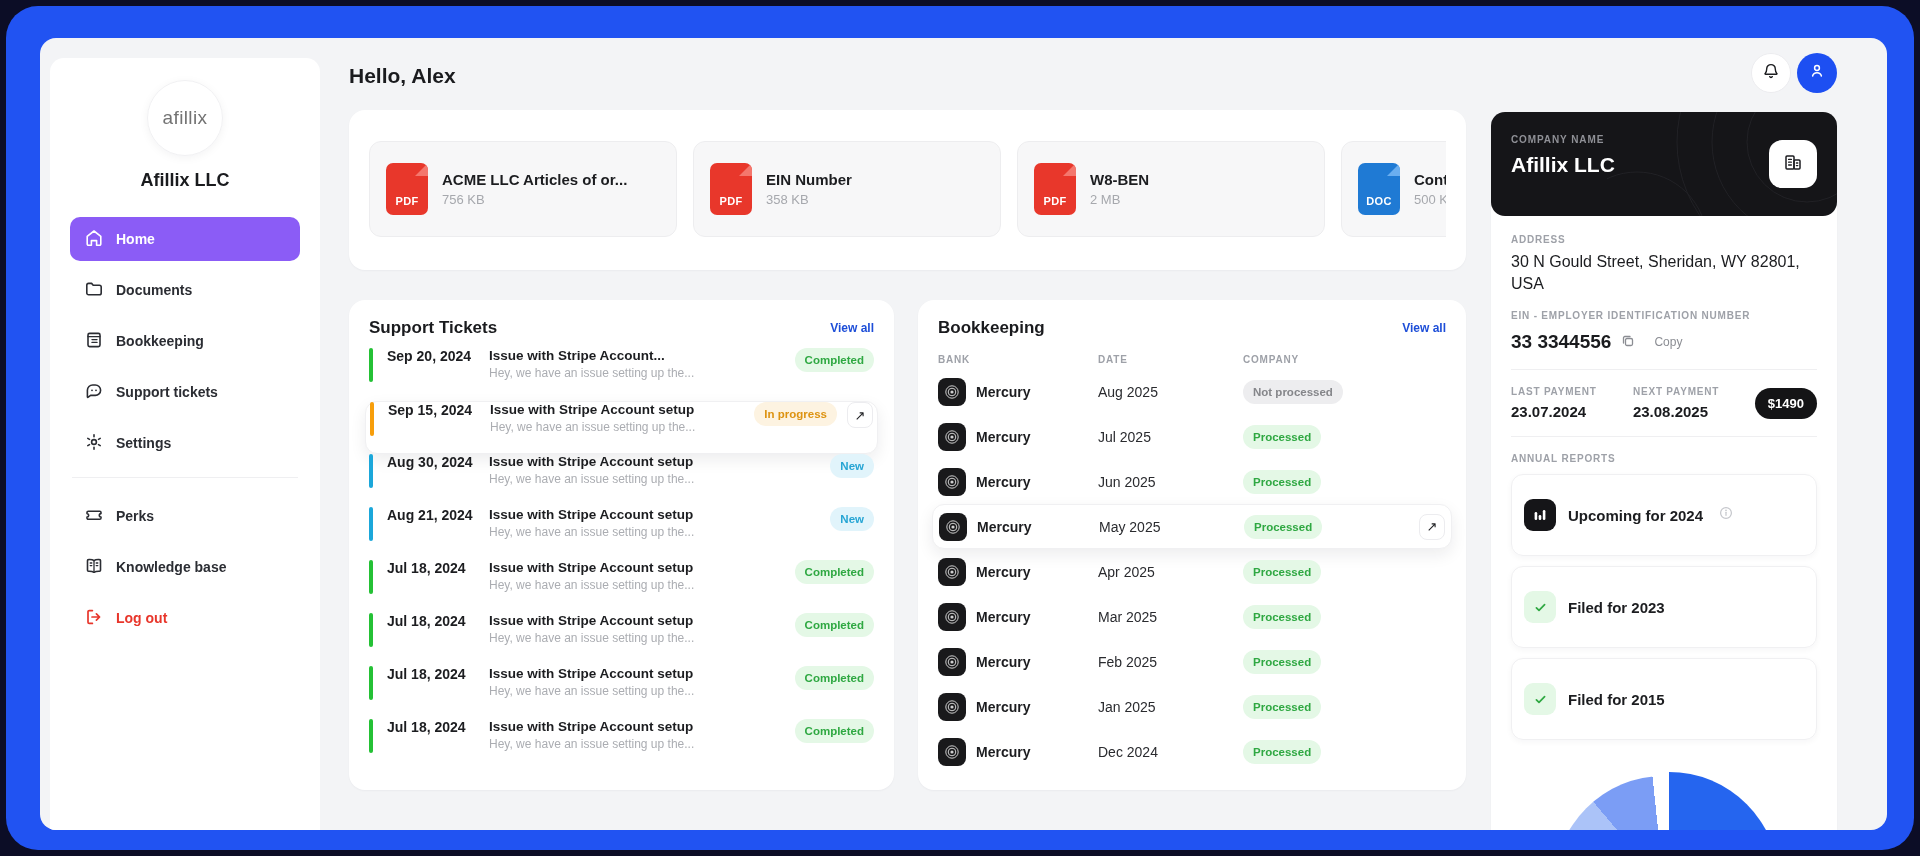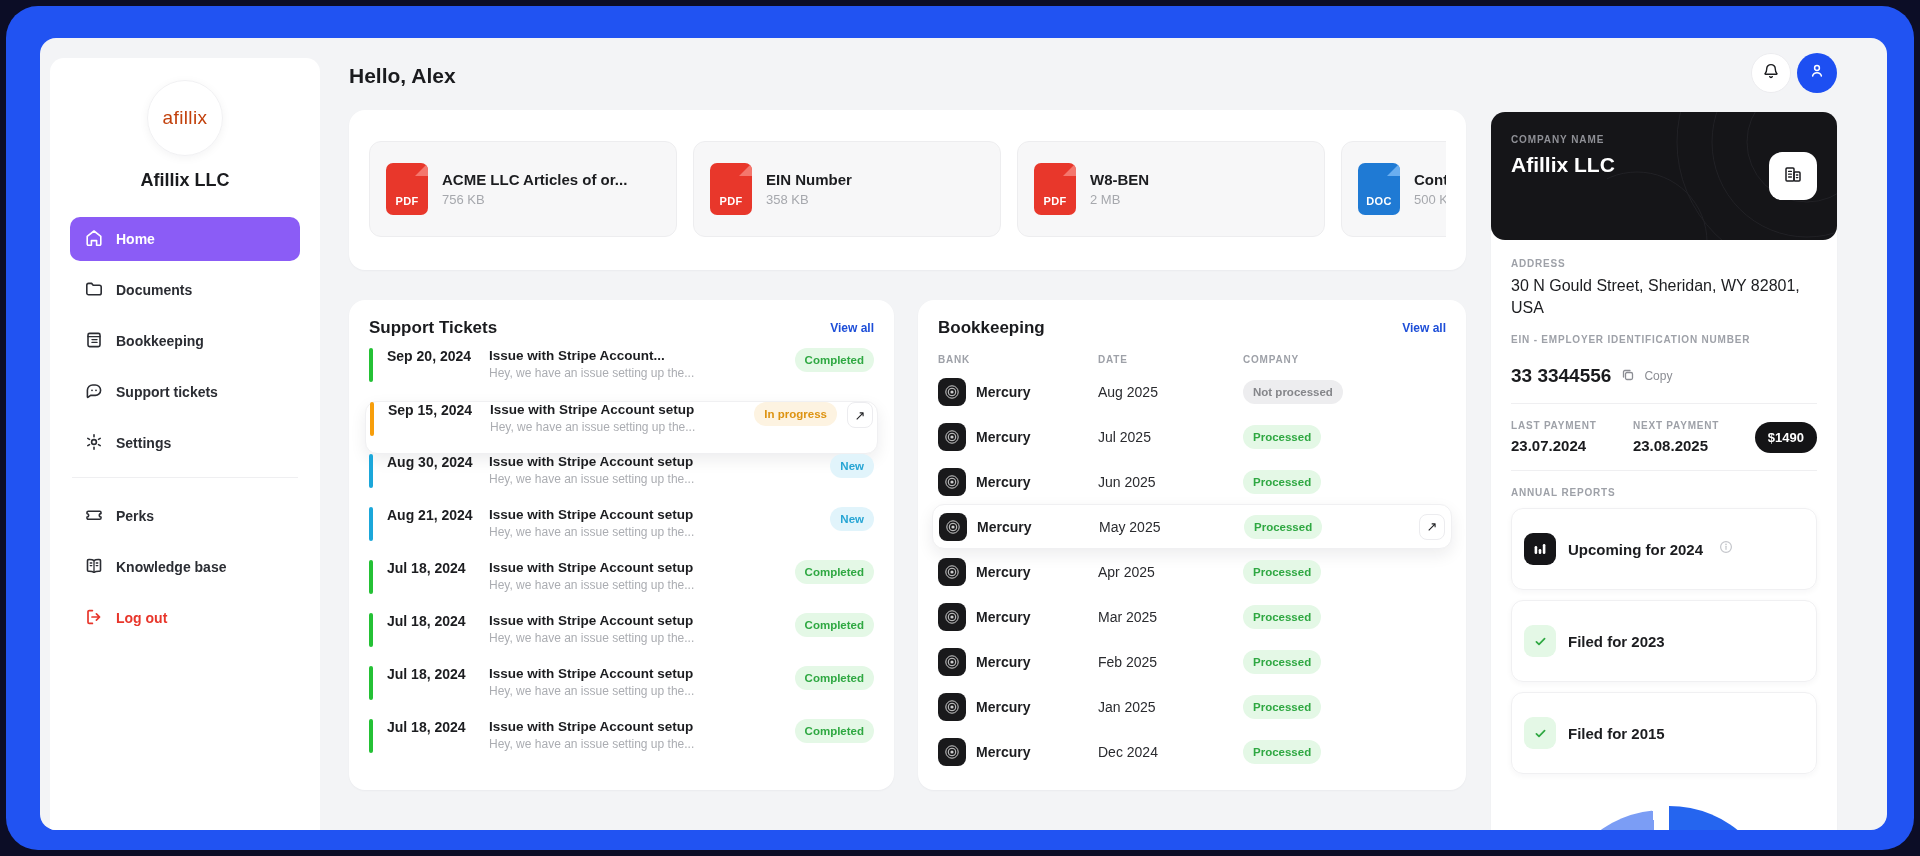--- a/index.html
+++ b/index.html
@@ -9,21 +9,21 @@
   .frame { position:absolute; inset:6px; background:#2153f2; border-radius:32px; }
   .app { position:absolute; left:34px; top:32px; width:1847px; height:792px;
          background:#f3f4f6; border-radius:16px; overflow:hidden; }
 
   
   .sidebar { position:absolute; left:10px; top:20px; bottom:-20px; width:270px;
              background:#fff; border-radius:14px; padding:22px 20px; }
   .logo-circle { width:76px; height:76px; border-radius:50%; margin:0 auto;
                  border:1px solid #f1f1f3; box-shadow:0 2px 10px rgba(20,20,40,.05);
                  display:flex; align-items:center; justify-content:center; }
-  .logo-text { font-size:19px; letter-spacing:.4px; color:#c2410c; font-weight:500; }
+  .logo-text { font-size:19px; letter-spacing:.4px; color:#737373; font-weight:500; }
   .side-company { text-align:center; font-size:18px; font-weight:700; margin:14px 0 26px; }
   .nav-item { display:flex; align-items:center; gap:12px; height:44px; padding:0 14px;
               border-radius:10px; margin-bottom:7px; font-size:14px; font-weight:600;
               color:#2b2d33; cursor:pointer; }
   .nav-item svg { flex:0 0 auto; }
   .nav-item.active { background:#8b5cf6; color:#fff; }
   .nav-item.active svg * { stroke:#fff; }
   .nav-item.danger { color:#e8362b; }
   .side-divider { height:1px; background:#efeff1; margin:12px 2px 16px; }
 
@@ -92,33 +92,33 @@
                display:flex; align-items:center; justify-content:center; }
   .bname { font-size:14px; font-weight:600; color:#1c1d20; }
   .bdate { width:145px; font-size:14px; color:#2a2b2f; }
   .bstatus { flex:1; display:flex; align-items:center; justify-content:space-between; }
   .brow.active { background:#fff; border-radius:12px; box-shadow:0 6px 16px rgba(20,20,40,.08);
                  border:1px solid #f0f0f2; padding:0 6px; margin:0 -6px; }
 
   
   .right-panel { position:absolute; left:1451px; top:74px; width:346px; bottom:-120px;
                  background:#fff; border-radius:16px; box-shadow:0 1px 2px rgba(16,24,40,.04); }
-  .dark-card { position:relative; height:128px; background:#151518; border-radius:14px;
+  .dark-card { position:relative; height:104px; background:#151518; border-radius:14px;
                padding:22px 20px; overflow:hidden; display:flex; justify-content:space-between; }
   .dk-label { font-size:10px; font-weight:700; color:#8f9096; letter-spacing:.9px; }
   .dk-name { font-size:21px; font-weight:700; color:#fff; margin-top:8px; }
   .bldg-btn { width:48px; height:48px; background:#fff; border-radius:13px; align-self:center;
               display:flex; align-items:center; justify-content:center; cursor:pointer; z-index:1; }
   .contours { position:absolute; right:-30px; top:-60px; opacity:.35; }
   .rp-body { padding:18px 20px; }
   .rp-label { font-size:10px; font-weight:700; color:#9ea1a8; letter-spacing:.8px; }
   .rp-address { font-size:16px; color:#1c1d20; line-height:1.35; margin:6px 0 16px; }
-  .ein-row { display:flex; align-items:center; gap:10px; margin-top:20px; }
+  .ein-row { display:flex; align-items:center; gap:10px; margin-top:10px; }
   .ein-val { font-size:19px; font-weight:700; }
-  .copy-chip { display:flex; align-items:center; gap:9px; font-size:12px; color:#8b8d93; cursor:pointer; }
+  .copy-chip { display:flex; align-items:center; gap:19px; font-size:12px; color:#8b8d93; cursor:pointer; }
   .rp-div { height:1px; background:#efeff1; margin:16px 0; }
   .pay-row { display:flex; align-items:flex-start; }
   .pay-col { width:128px; }
   .pay-val { font-size:15px; font-weight:700; margin-top:6px; }
   .amount-pill { margin-left:auto; background:#141416; color:#fff; font-size:13px; font-weight:700;
                  padding:8px 13px; border-radius:999px; align-self:center; }
   .report-card { display:flex; align-items:center; gap:12px; border:1px solid #f0f0f2; border-radius:12px;
                  box-shadow:0 2px 6px rgba(20,20,40,.04); padding:24px 12px; margin-top:10px; cursor:pointer; }
   .rep-icon { width:32px; height:32px; border-radius:9px; display:flex; align-items:center; justify-content:center; }
   .rep-dark { background:#151518; } .rep-green { background:#e4f8e6; }

